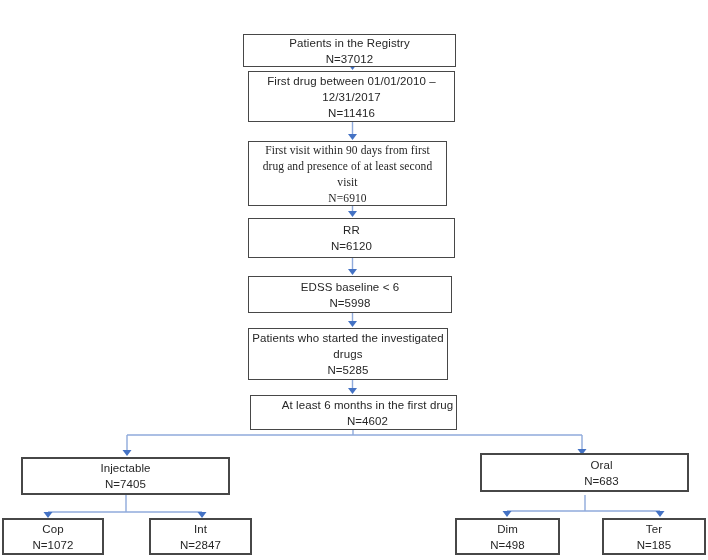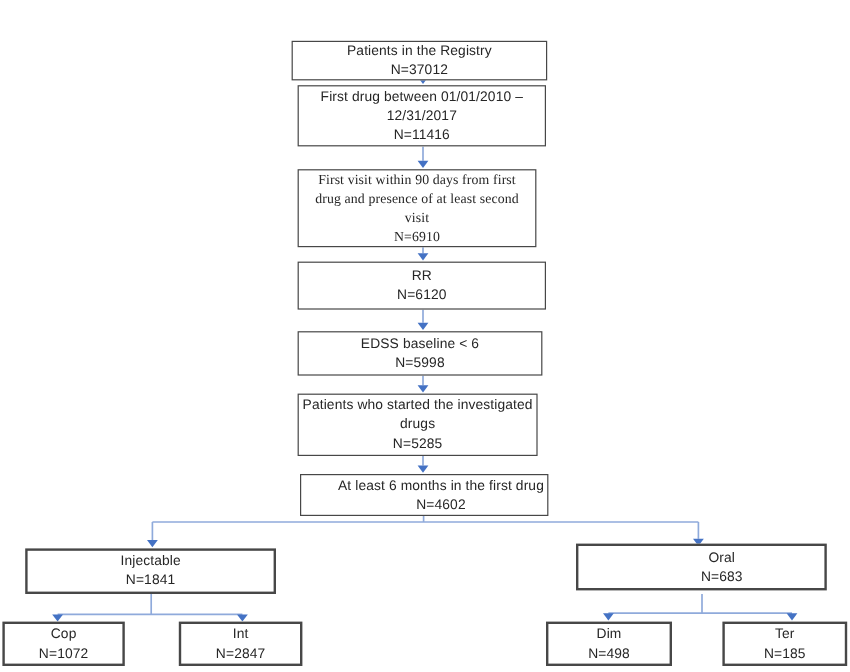--- a/index.html
+++ b/index.html
@@ -124,21 +124,21 @@
 N=5285</div>
   </div>
 
   <div class="box b-sixmonths">
     <div class="txt">At least 6 months in the first drug
 N=4602</div>
   </div>
 
   <div class="box thick b-injectable">
     <div class="txt">Injectable
-N=1841</div>
+N=7405</div>
   </div>
 
   <div class="box thick b-oral">
     <div class="txt">Oral
 N=683</div>
   </div>
 
   <div class="box thick b-cop">
     <div class="txt">Cop
 N=1072</div>

